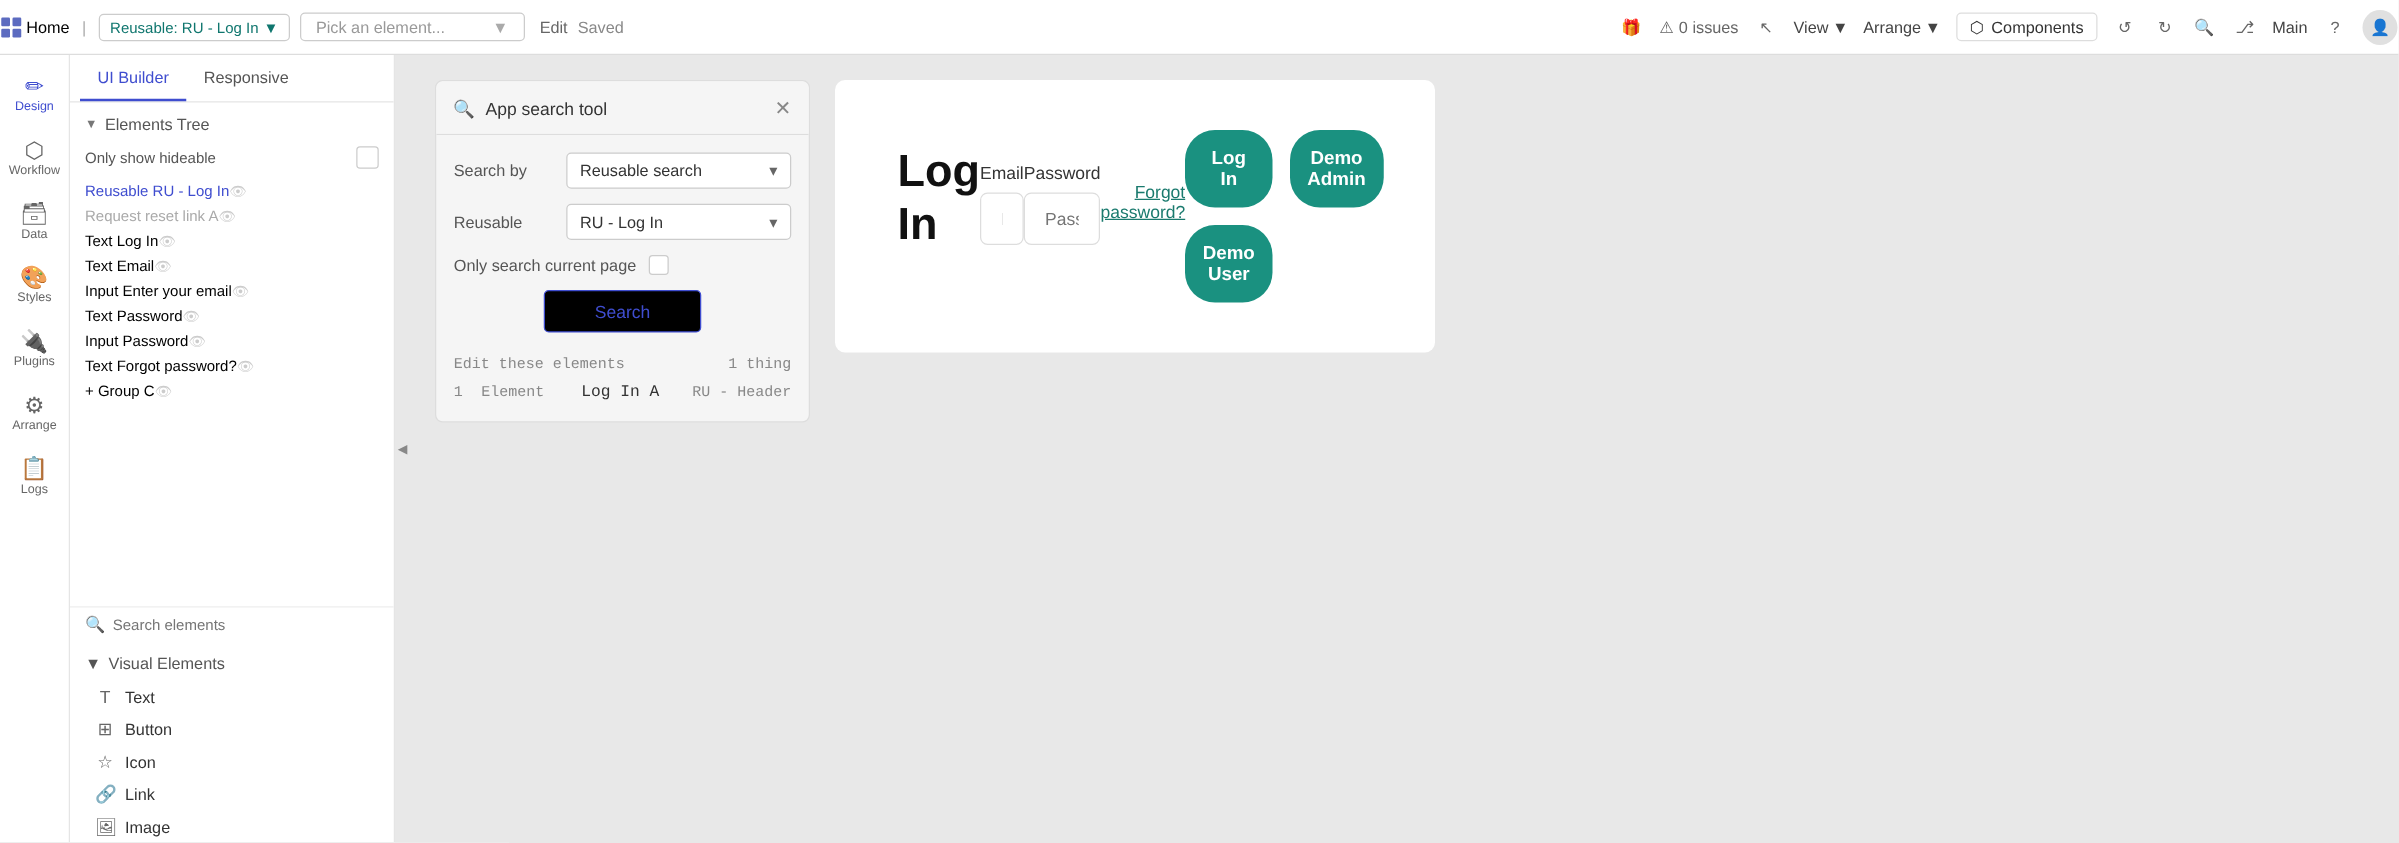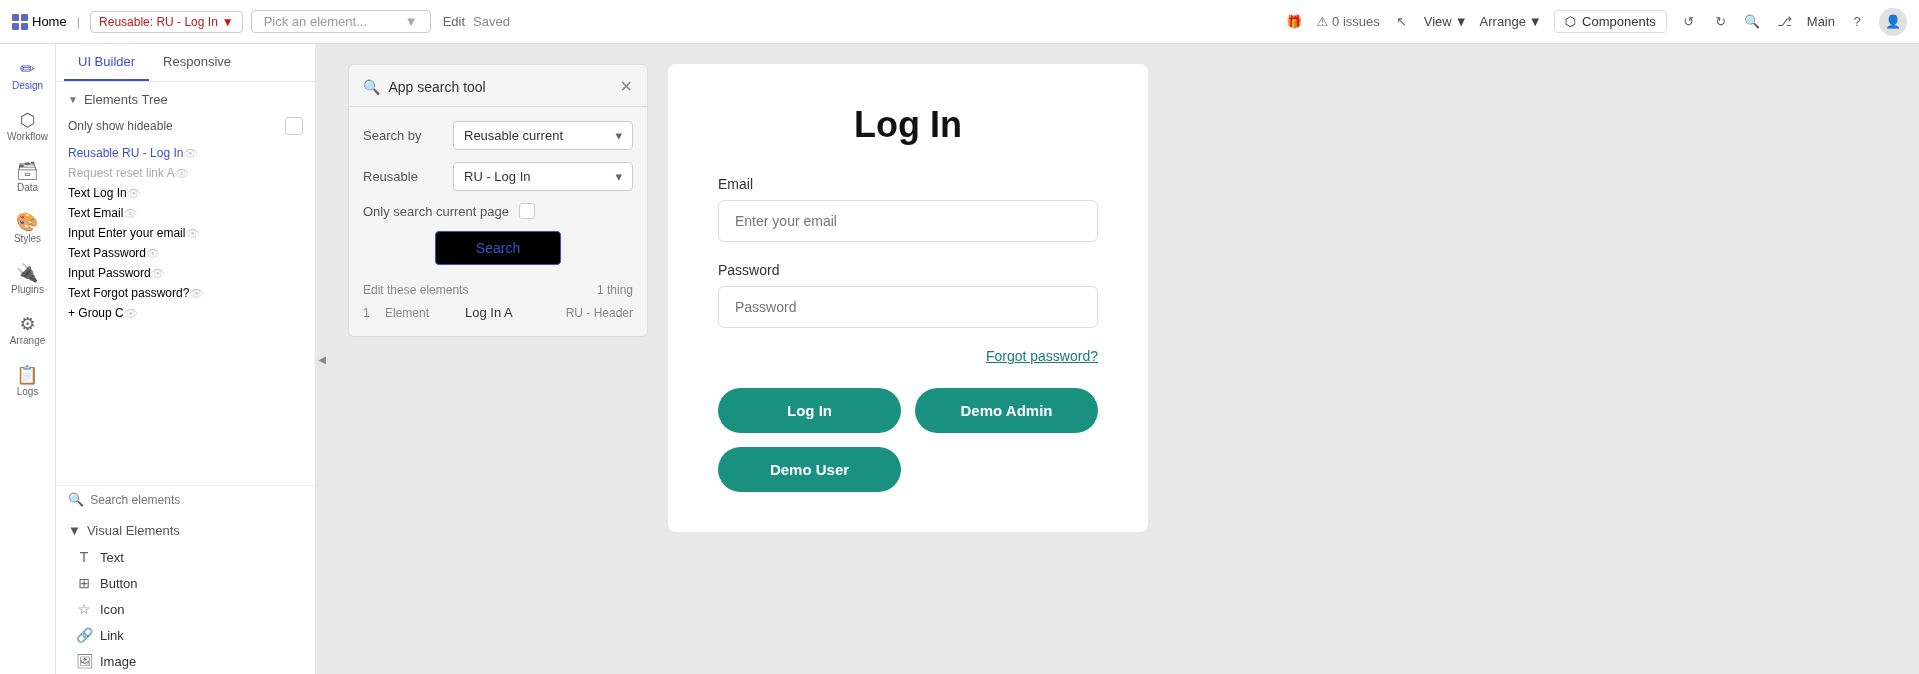--- a/index.html
+++ b/index.html
@@ -1,27 +1,27 @@
 <!DOCTYPE html>
 <html><head>
   <meta charset="utf-8">
   <style>
     * { box-sizing: border-box; margin: 0; padding: 0; }
     body { font-family: -apple-system, BlinkMacSystemFont, 'Segoe UI', sans-serif; font-size: 13px; background: #f0f0f0; display: flex; flex-direction: column; height: 674px; overflow: hidden; }
 
     
     .topbar {
       display: flex; align-items: center; height: 44px; background: #fff;
-      border-bottom: 1px solid #ddd; padding: 0 12px; gap: 8px; flex-shrink: 0; text-align: center;
+      border-bottom: 1px solid #ddd; padding: 0 1px; gap: 8px; flex-shrink: 0; text-align: center;
     }
     .topbar-logo { display: flex; align-items: center; gap: 4px; }
     .topbar-logo .grid-icon { display: grid; grid-template-columns: 1fr 1fr; gap: 2px; width: 16px; height: 16px; }
     .topbar-logo .grid-icon span { background: #5c6bc0; border-radius: 1px; }
     .topbar-sep { color: #aaa; margin: 0 2px; }
-    .topbar-dropdown { display: flex; align-items: center; gap: 4px; border: 1px solid #ccc; border-radius: 4px; padding: 3px 8px; cursor: pointer; color: #b91c1c; font-size: 12px; }
+    .topbar-dropdown { display: flex; align-items: center; gap: 4px; border: 1px solid #ccc; border-radius: 4px; padding: 3px 8px; cursor: pointer; color: #0f766e; font-size: 12px; }
     .topbar-pick { display: flex; align-items: center; gap: 4px; border: 1px solid #ccc; border-radius: 4px; padding: 3px 12px; cursor: pointer; color: #999; font-size: 13px; min-width: 180px; }
     .topbar-pick .chevron { color: #aaa; margin-left: auto; }
     .topbar-edit { color: #666; font-size: 13px; margin-left: 4px; }
     .topbar-saved { color: #888; font-size: 13px; }
     .topbar-spacer { flex: 1; }
     .topbar-actions { display: flex; align-items: center; gap: 12px; }
     .topbar-icon { width: 20px; height: 20px; display: flex; align-items: center; justify-content: center; cursor: pointer; color: #666; }
     .topbar-issues { display: flex; align-items: center; gap: 4px; font-size: 13px; color: #666; }
     .topbar-view { display: flex; align-items: center; gap: 3px; font-size: 13px; color: #444; cursor: pointer; }
     .topbar-components { display: flex; align-items: center; gap: 6px; font-size: 13px; color: #333; cursor: pointer; background: #fff; border: 1px solid #ddd; border-radius: 4px; padding: 3px 10px; }
@@ -103,32 +103,32 @@
     .search-select .arrow { color: #666; }
     .search-checkbox-row { display: flex; align-items: center; gap: 10px; margin-bottom: 12px; font-size: 13px; color: #555; }
     .search-checkbox { width: 16px; height: 16px; border: 1px solid #ccc; border-radius: 3px; background: #fff; flex-shrink: 0; }
     .search-btn {
       display: flex; justify-content: center; margin: 4px 0 8px;
     }
     .search-btn button {
       padding: 8px 40px; border: 1px solid #3f4dcf; border-radius: 4px; background: #000000;
       color: #3f4dcf; font-size: 14px; cursor: pointer; font-weight: 400;
     }
-    .search-results { padding: 0 14px; }
+    .search-results { padding: 0 14px; font-family: Liberation Mono, monospace; }
     .edit-these { display: flex; justify-content: space-between; font-size: 12px; color: #888; margin-bottom: 8px; }
     .result-row { display: flex; align-items: center; gap: 8px; font-size: 13px; }
     .result-num { color: #888; font-size: 12px; width: 14px; }
     .result-element { color: #888; font-size: 12px; width: 60px; }
     .result-name { color: #333; font-weight: 500; margin-left: 12px; }
     .result-source { color: #888; font-size: 12px; margin-left: auto; }
 
     
     .login-preview {
       background: #fff; border-radius: 8px; width: 480px; flex-shrink: 0;
-      padding: 40px 50px 40px; display: flex; flex-direction: column; align-items: center;
+      padding: 40px 50px 40px; display: flex; flex-direction: row; align-items: center;
     }
     .login-title { font-size: 36px; font-weight: 700; color: #111; margin-bottom: 30px; }
     .login-field-group { width: 100%; margin-bottom: 20px; }
     .login-field-label { font-size: 14px; color: #333; margin-bottom: 8px; }
     .login-input {
       width: 100%; padding: 12px 16px; border: 1px solid #ddd; border-radius: 6px;
       font-size: 14px; color: #aaa; outline: none; background: #fff;
     }
     .login-forgot { align-self: flex-end; font-size: 14px; color: #1a7a6e; text-decoration: underline; cursor: pointer; margin-bottom: 24px; margin-top: -8px; }
     .login-buttons { width: 100%; display: grid; grid-template-columns: 1fr 1fr; gap: 14px; }
@@ -320,21 +320,21 @@
         <div class="search-popup-title">
           <span>🔍</span>
           <span>App search tool</span>
         </div>
         <span class="search-popup-close">✕</span>
       </div>
       <div class="search-form">
         <div class="search-row">
           <span class="search-row-label">Search by</span>
           <div class="search-select">
-            <span>Reusable current</span>
+            <span>Reusable search</span>
             <span class="arrow">▾</span>
           </div>
         </div>
         <div class="search-row">
           <span class="search-row-label">Reusable</span>
           <div class="search-select">
             <span>RU - Log In</span>
             <span class="arrow">▾</span>
           </div>
         </div>

